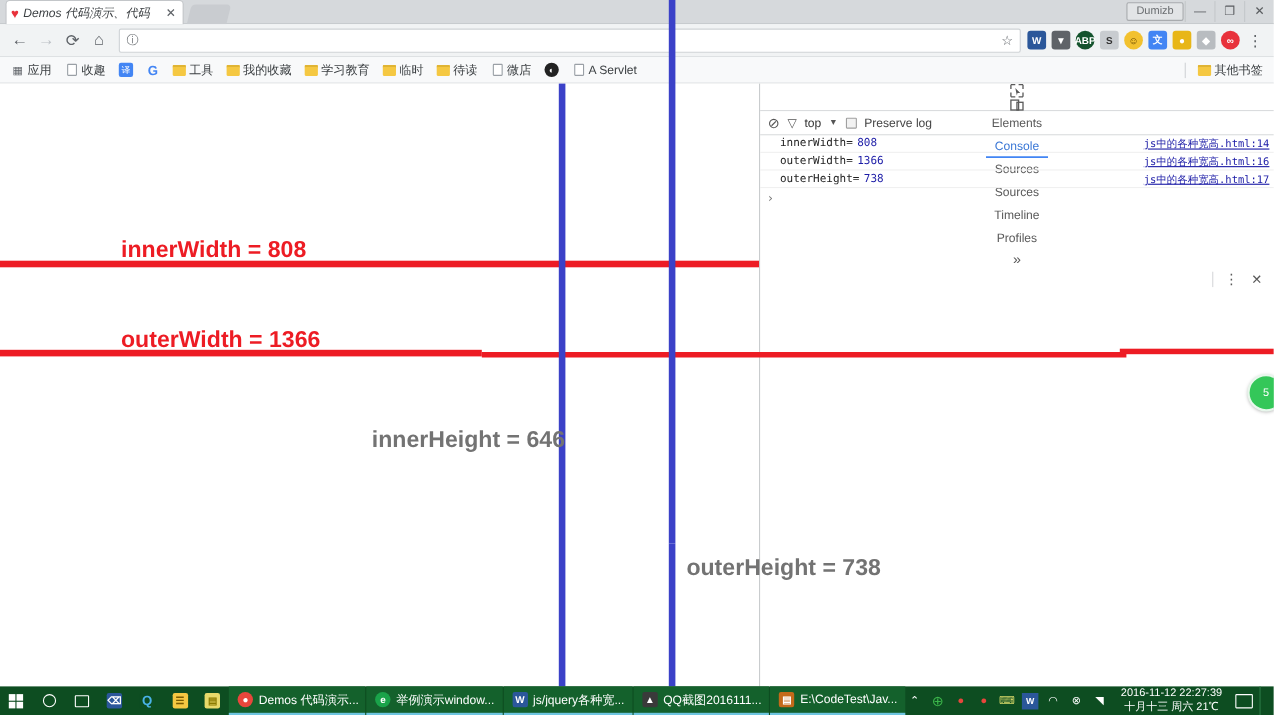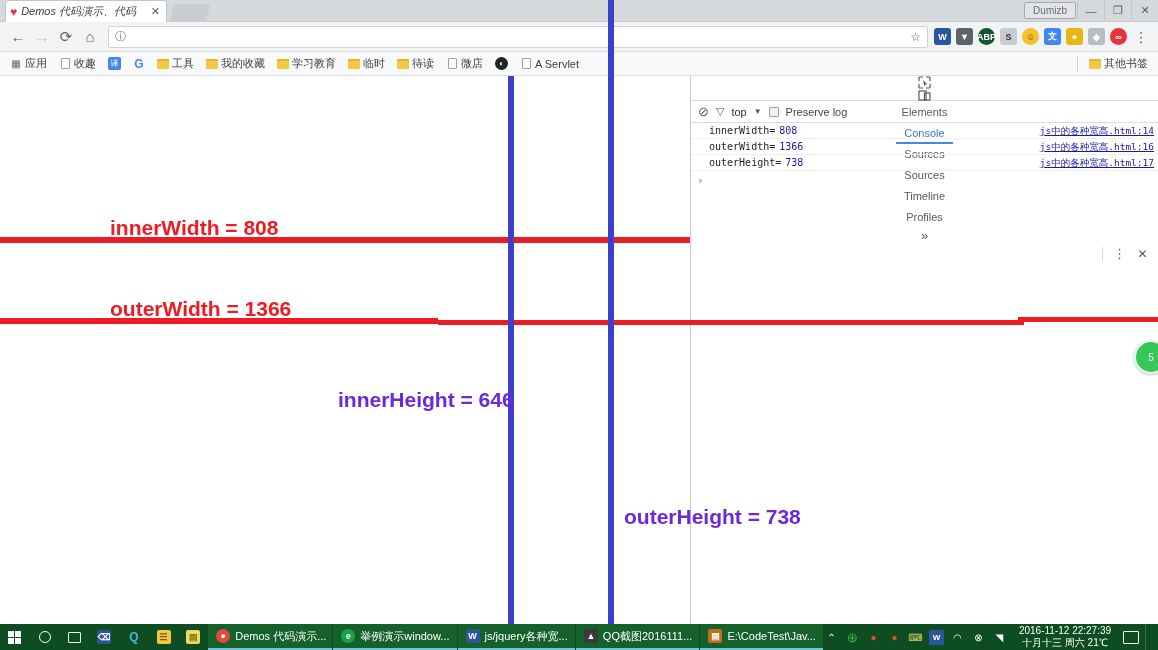--- a/index.html
+++ b/index.html
@@ -138,21 +138,21 @@
 
   
   .ann { position: absolute; border-radius: 19px; }
   .hline { position: absolute; background: #ed1c24; }
   .vline { position: absolute; background: #3b41c8; }
   .lbl-red {
     position: absolute; color: #ed1c24; font-weight: bold; font-size: 21px;
     white-space: nowrap; font-family: "Liberation Sans", sans-serif;
   }
   .lbl-blue {
-    position: absolute; color: #6d28d9; font-weight: bold; font-size: 21px;
+    position: absolute; color: #737373; font-weight: bold; font-size: 21px;
     white-space: nowrap; font-family: "Liberation Sans", sans-serif;
   }
 
   .green-widget {
     position: absolute; right: -10px; top: 340px; width: 34px; height: 34px;
     border-radius: 50%; background: #34c759; border: 2px solid #e8f7ec;
     color: #fff; font-size: 10px; display: flex; align-items: center;
     justify-content: center; box-shadow: 0 1px 3px rgba(0,0,0,.25);
   }
 

